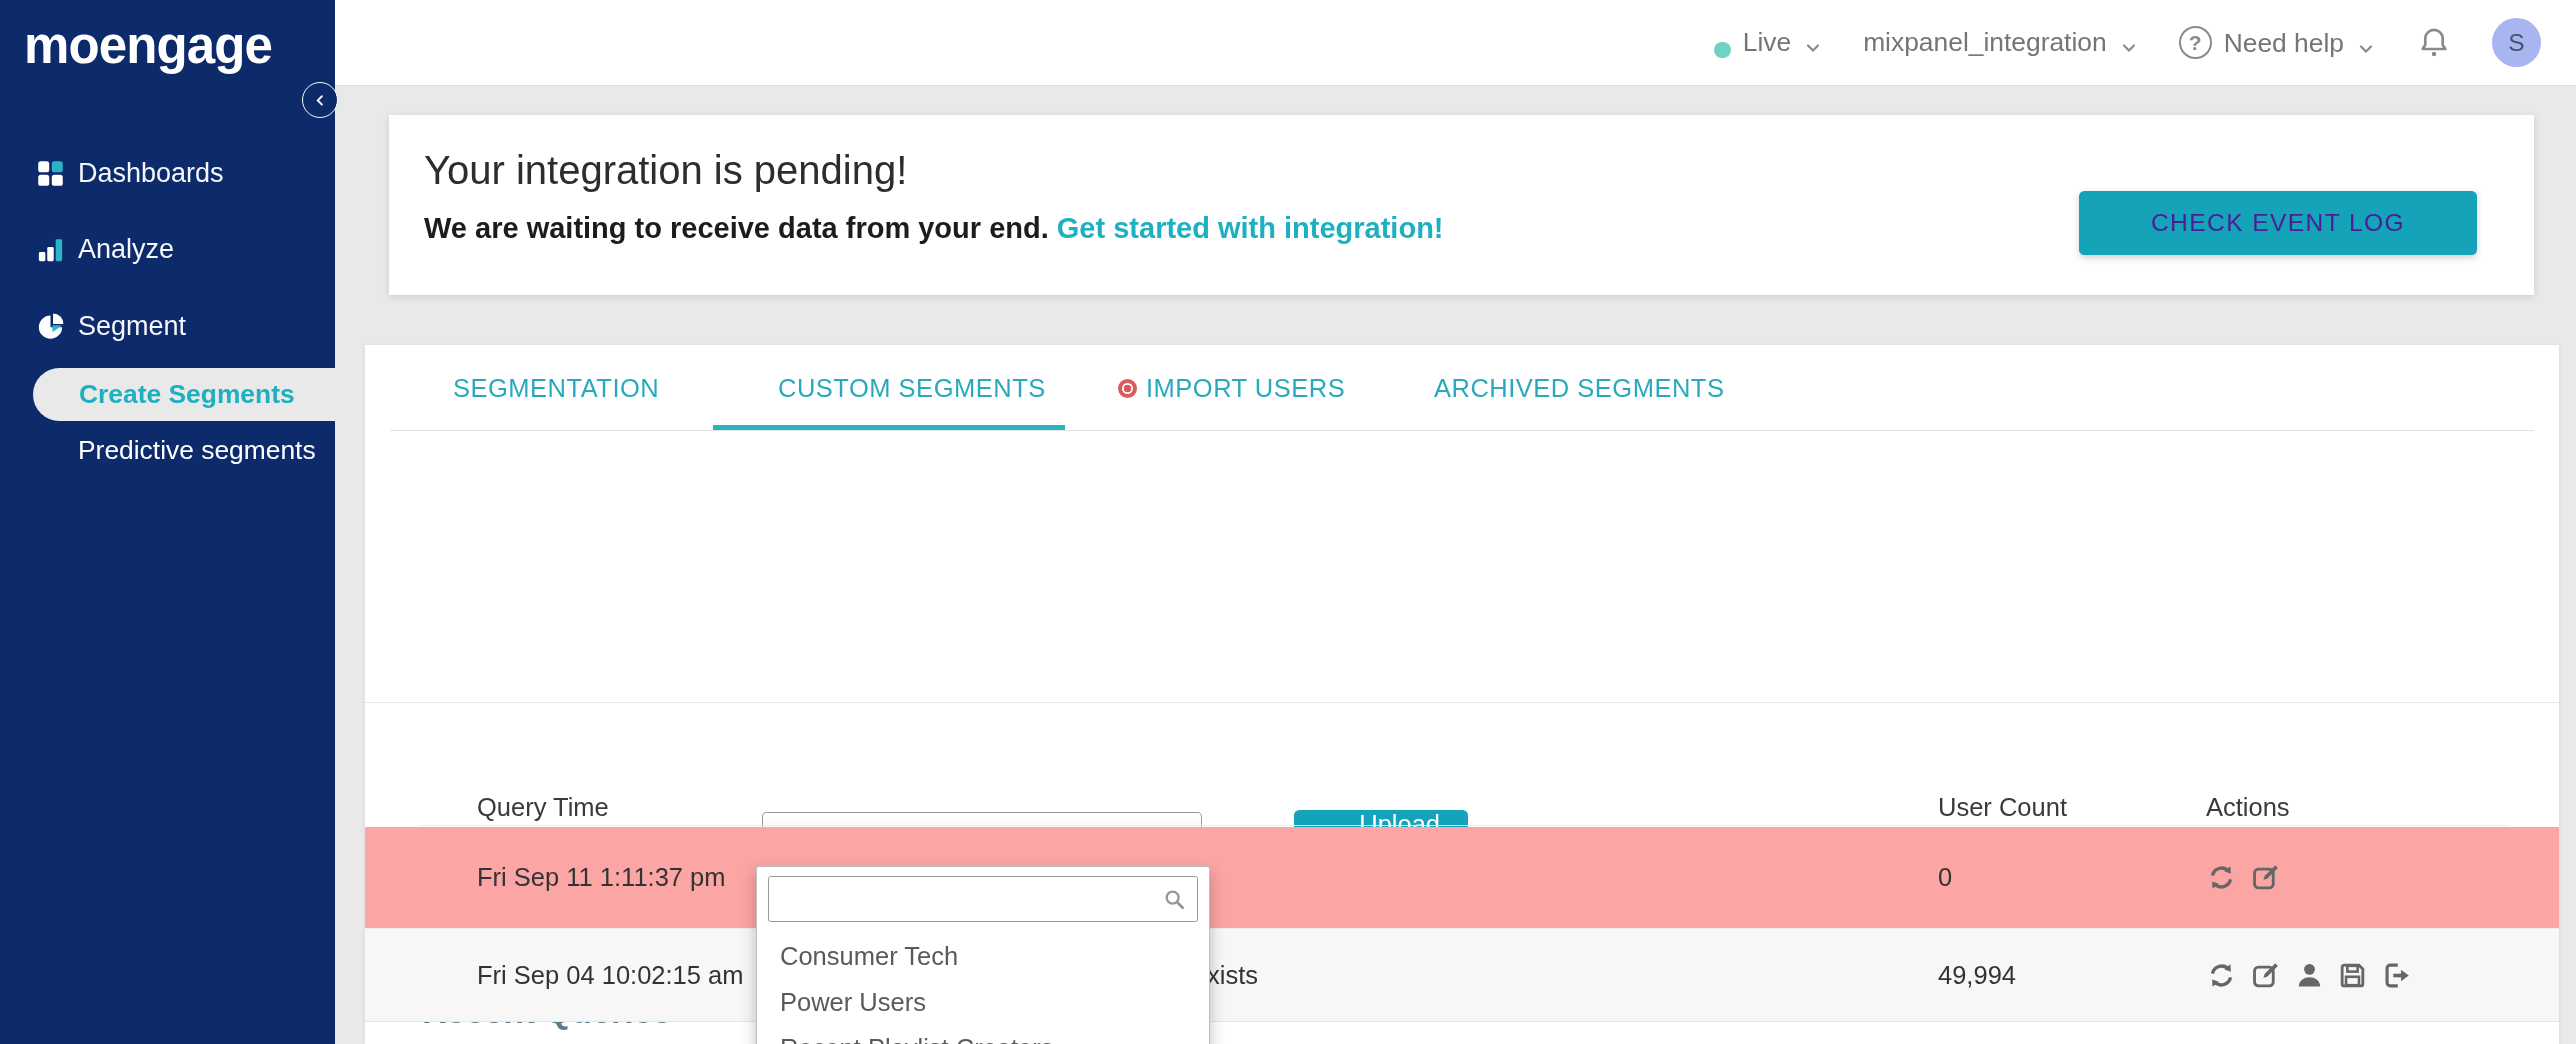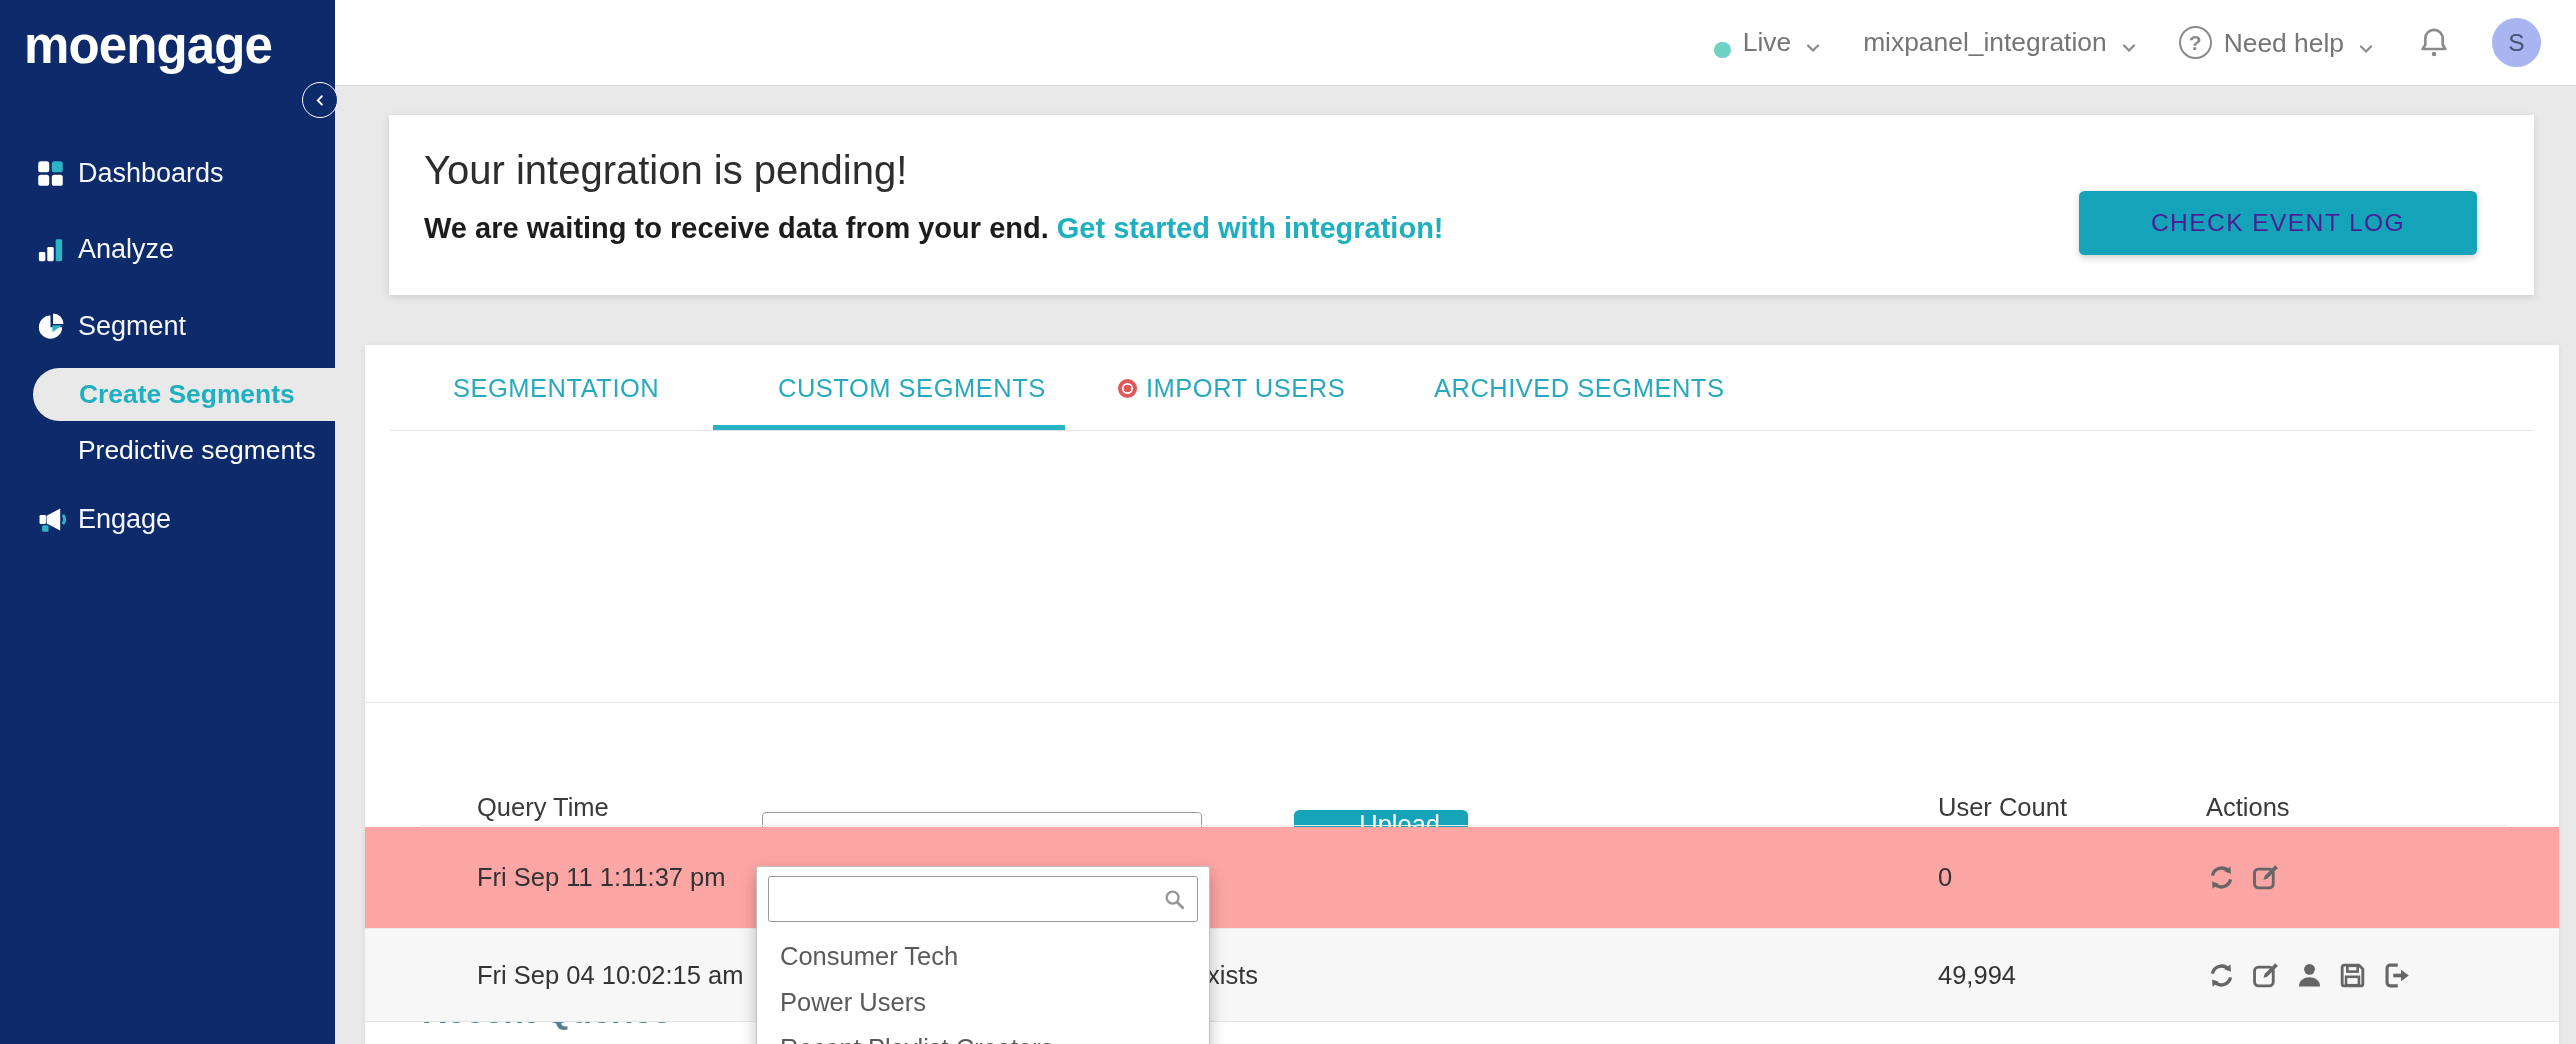--- a/index.html
+++ b/index.html
@@ -137,29 +137,20 @@
     </div>
 
     <div class="active-pill">
       <span>Create Segments</span>
     </div>
 
     <div class="nav-item" style="top:423px;">
       <span class="sub-label">Predictive segments</span>
     </div>
 
-    <div class="nav-item" style="top:492px;">
-      <svg class="nav-icon" viewBox="0 0 24 24">
-        <rect x="3.5" y="8.5" width="5" height="7" rx="1" fill="#fff"></rect>
-        <polygon points="9,9 19.5,3.5 19.5,20.5 9,15" fill="#fff"></polygon>
-        <rect x="5.5" y="16.5" width="5" height="5" rx="1" fill="#2cb3c4"></rect>
-        <path d="M21.5 8.5 A5 5 0 0 1 21.5 15.5" stroke="#2cb3c4" stroke-width="2.4" fill="none"></path>
-      </svg>
-      <span class="nav-label">Engage</span>
-    </div>
   </div>
 
   <div class="collapse-btn">
     <svg viewBox="0 0 24 24">
       <polyline points="14.5,7 9,12.5 14.5,18" fill="none" stroke="#fff" stroke-width="2.4" stroke-linecap="round"></polyline>
     </svg>
   </div>
 
   <div class="topbar">
     <div class="tb-group">

